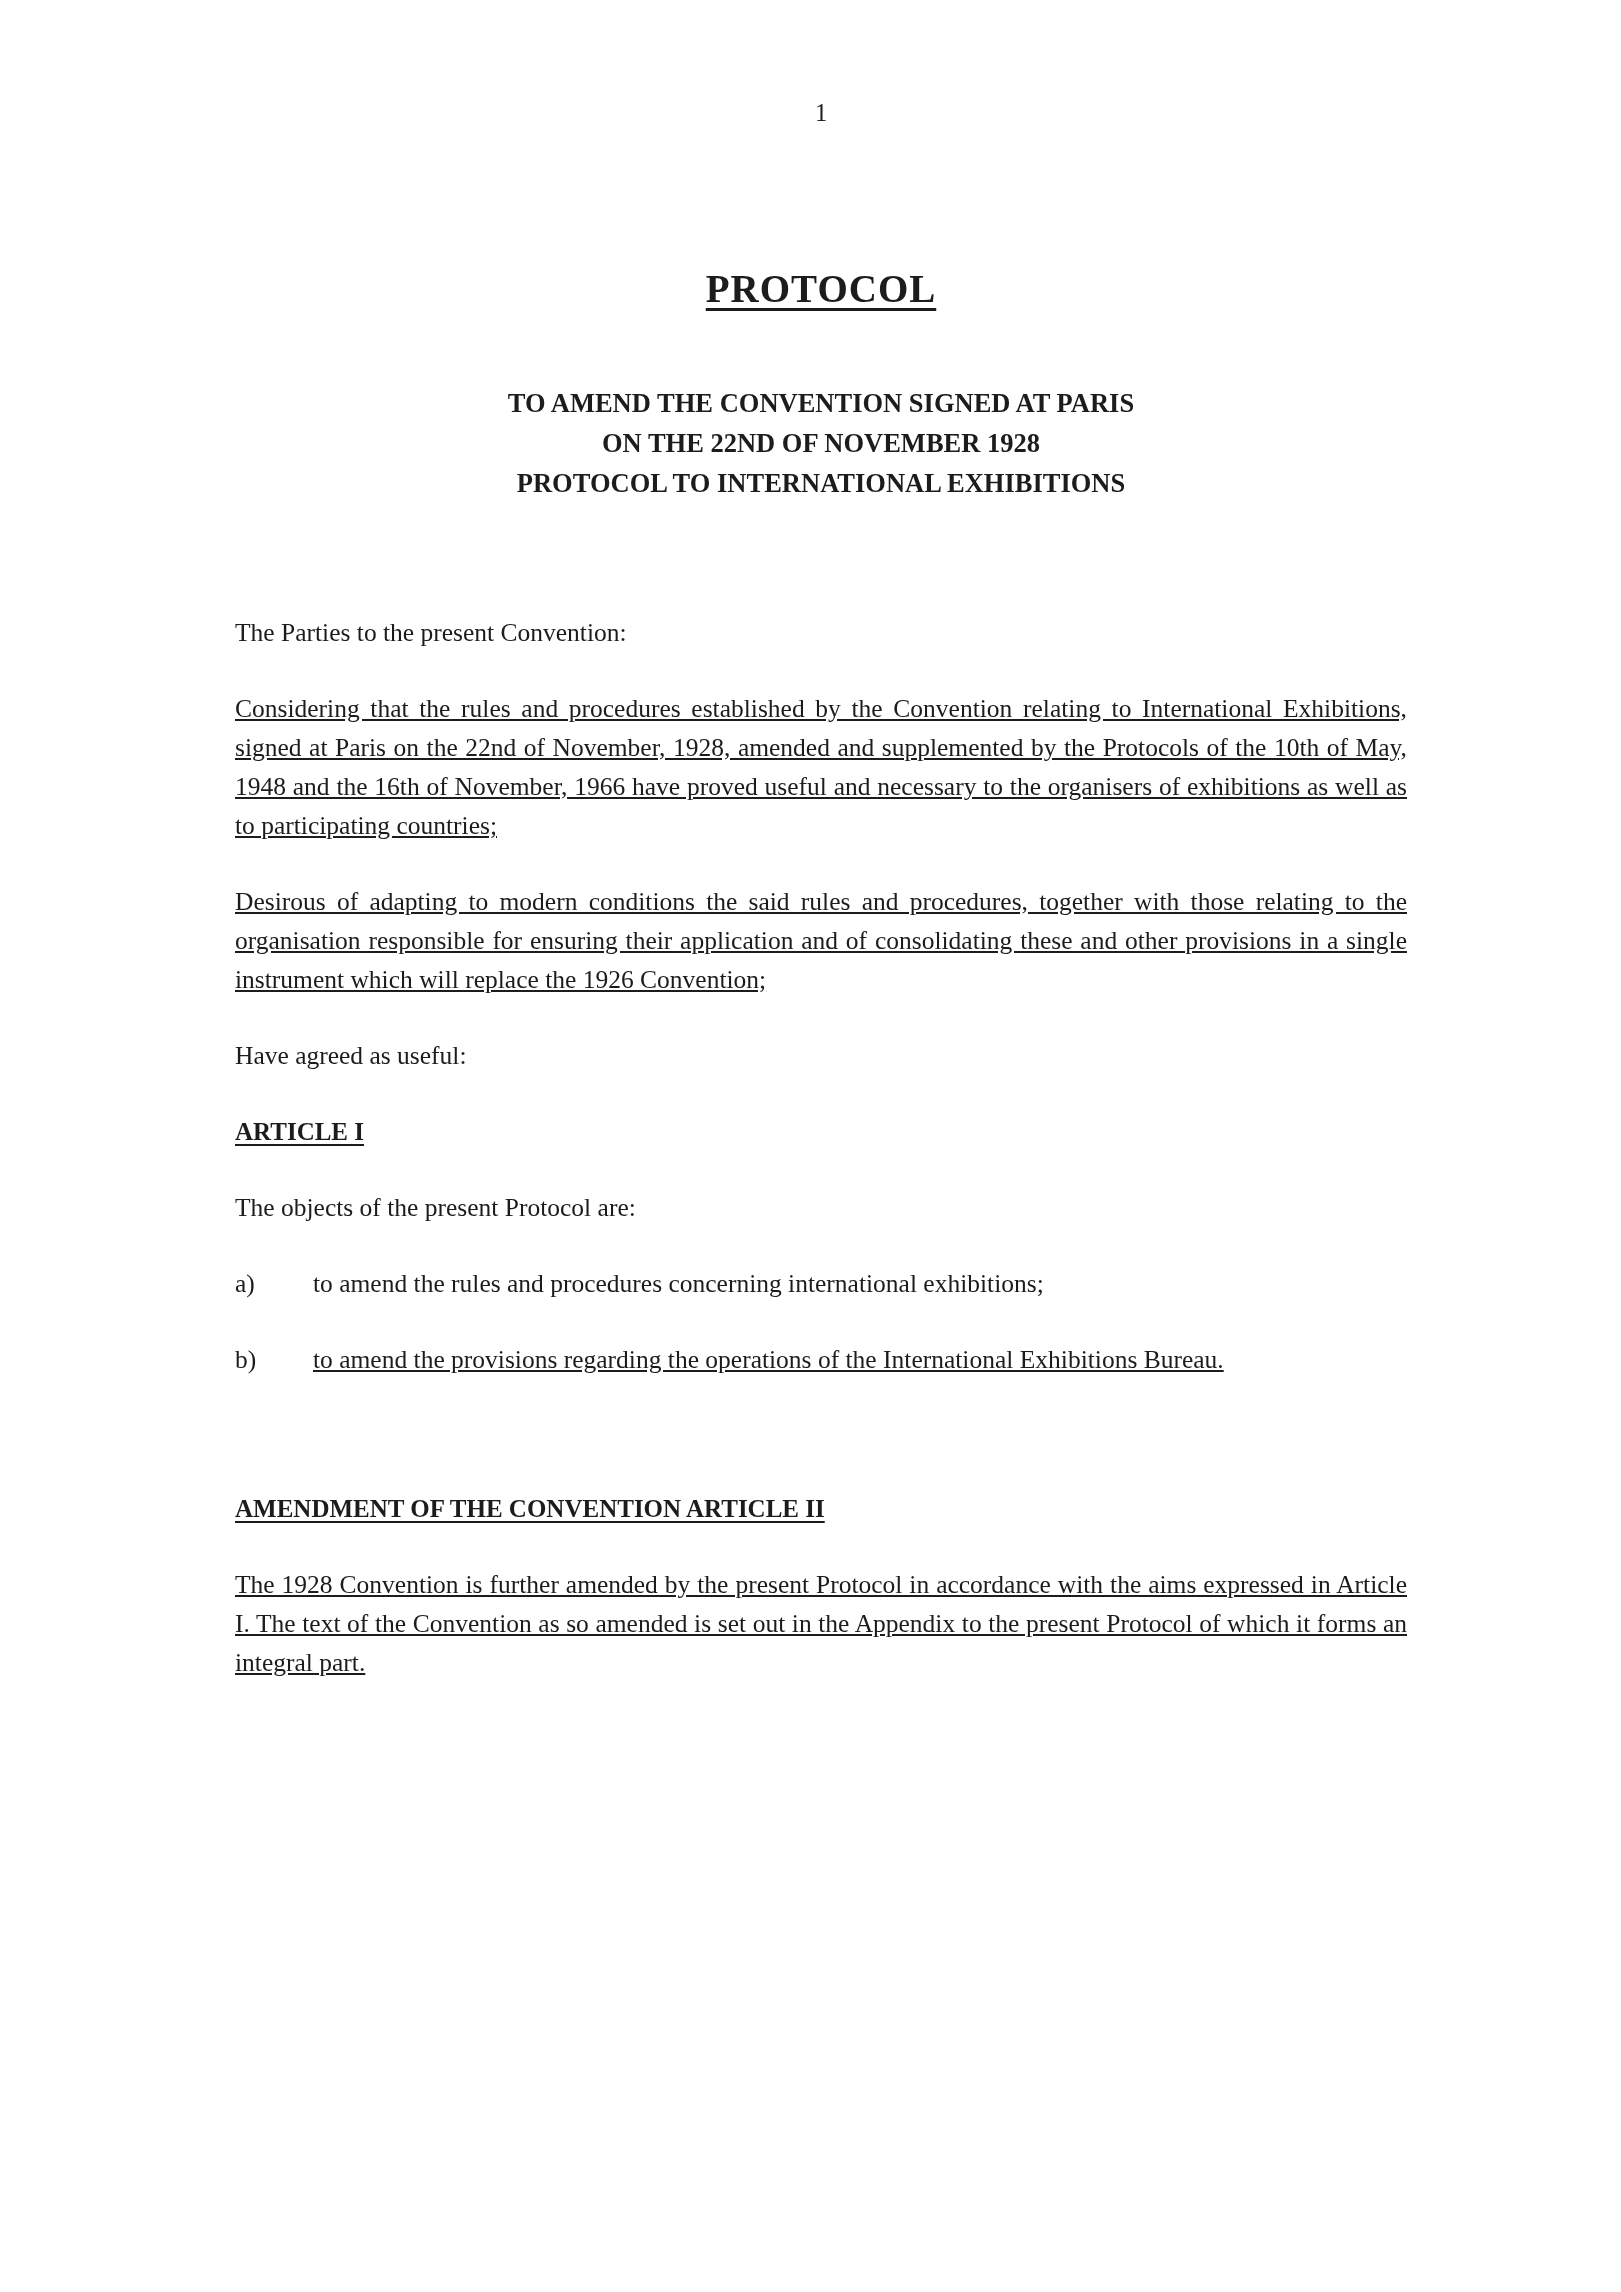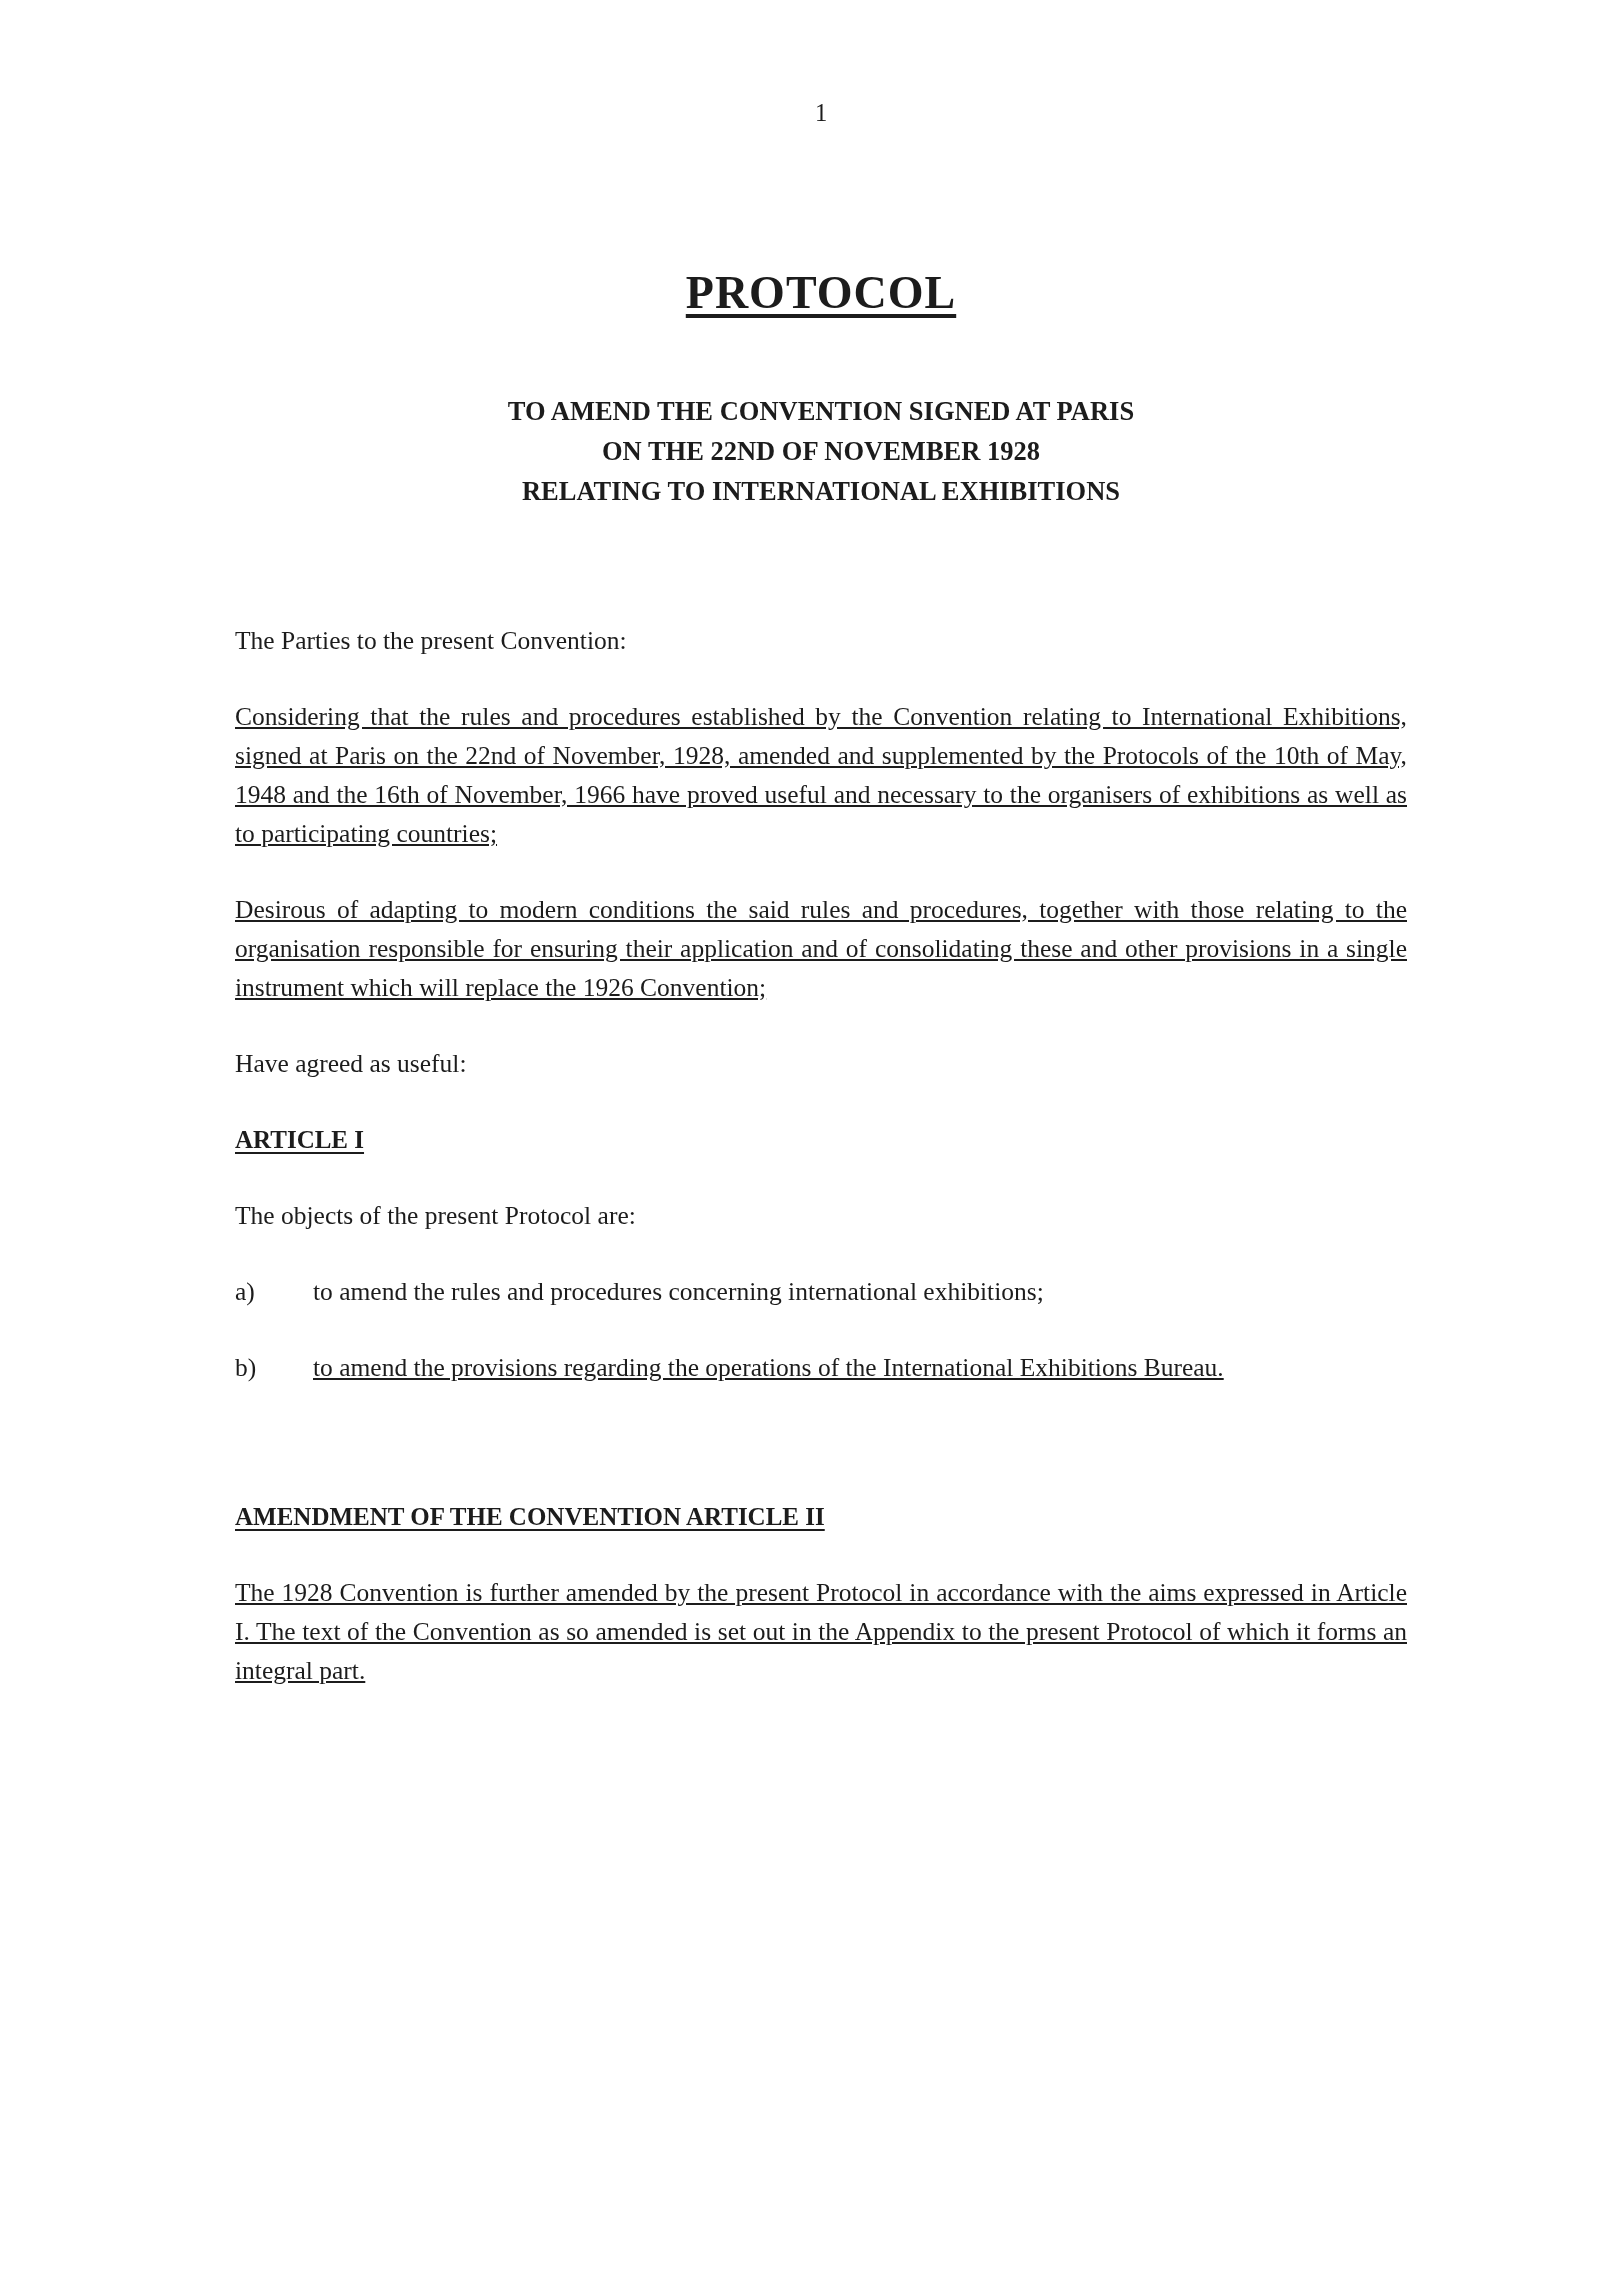--- a/index.html
+++ b/index.html
@@ -18,21 +18,21 @@
     padding: 98px 214px 0 235px;
     overflow: hidden;
   }
   .page-number {
     text-align: center;
     font-size: 24.5px;
     line-height: 29px;
   }
   .doc-title {
     text-align: center;
-    font-size: 46px;
+    font-size: 39px;
     font-weight: bold;
     letter-spacing: 1px;
     margin: 139px 0 0 0;
   }
   .doc-title .u {
     text-decoration: underline;
     text-underline-offset: 5.9px;
   }
   .subtitle {
     text-align: center;
@@ -85,21 +85,21 @@
 
   <div class="page-number">1</div>
 
   <h1 class="doc-title">
     <span class="u">PROTOCOL</span>
   </h1>
 
   <div class="subtitle">
     <div>TO AMEND THE CONVENTION SIGNED AT PARIS</div>
     <div>ON THE 22ND OF NOVEMBER 1928</div>
-    <div>RELATING TO INTERNATIONAL EXHIBITIONS</div>
+    <div>PROTOCOL TO INTERNATIONAL EXHIBITIONS</div>
   </div>
 
   <div class="body-text">
 
     <p class="para">The Parties to the present Convention:</p>
 
     <p class="para justify">Considering that the rules and procedures established by the Convention relating to International Exhibitions, signed at Paris on the 22nd of November, 1928, amended and supplemented by the Protocols of the 10th of May, 1948 and the 16th of November, 1966 have proved useful and necessary to the organisers of exhibitions as well as to participating countries;</p>
 
     <p class="para justify">Desirous of adapting to modern conditions the said rules and procedures, together with those relating to the organisation responsible for ensuring their application and of consolidating these and other provisions in a single instrument which will replace the 1926 Convention;</p>
 

